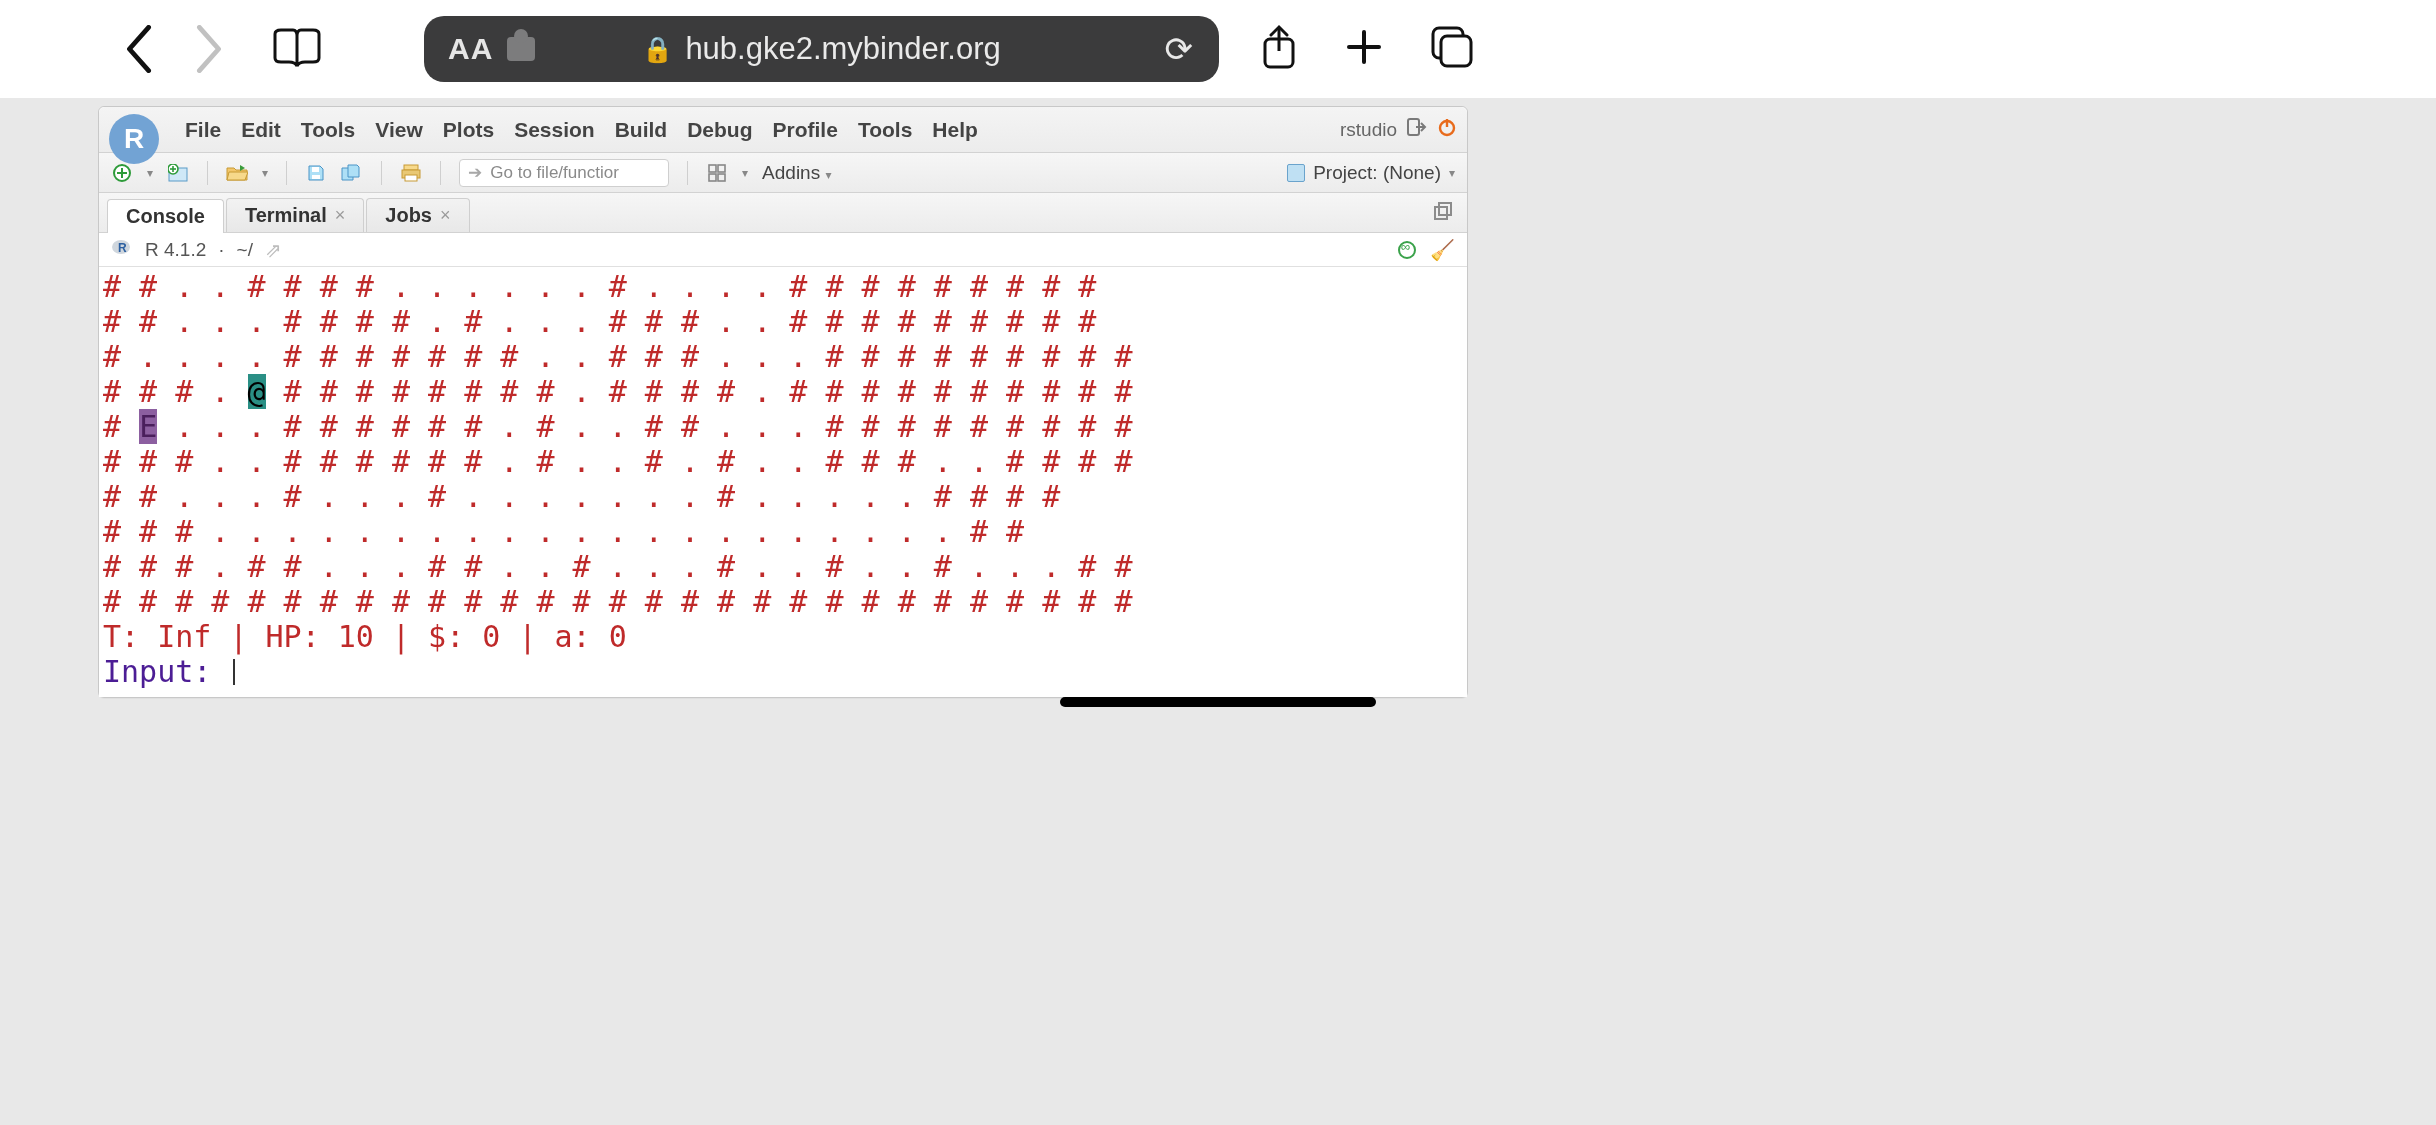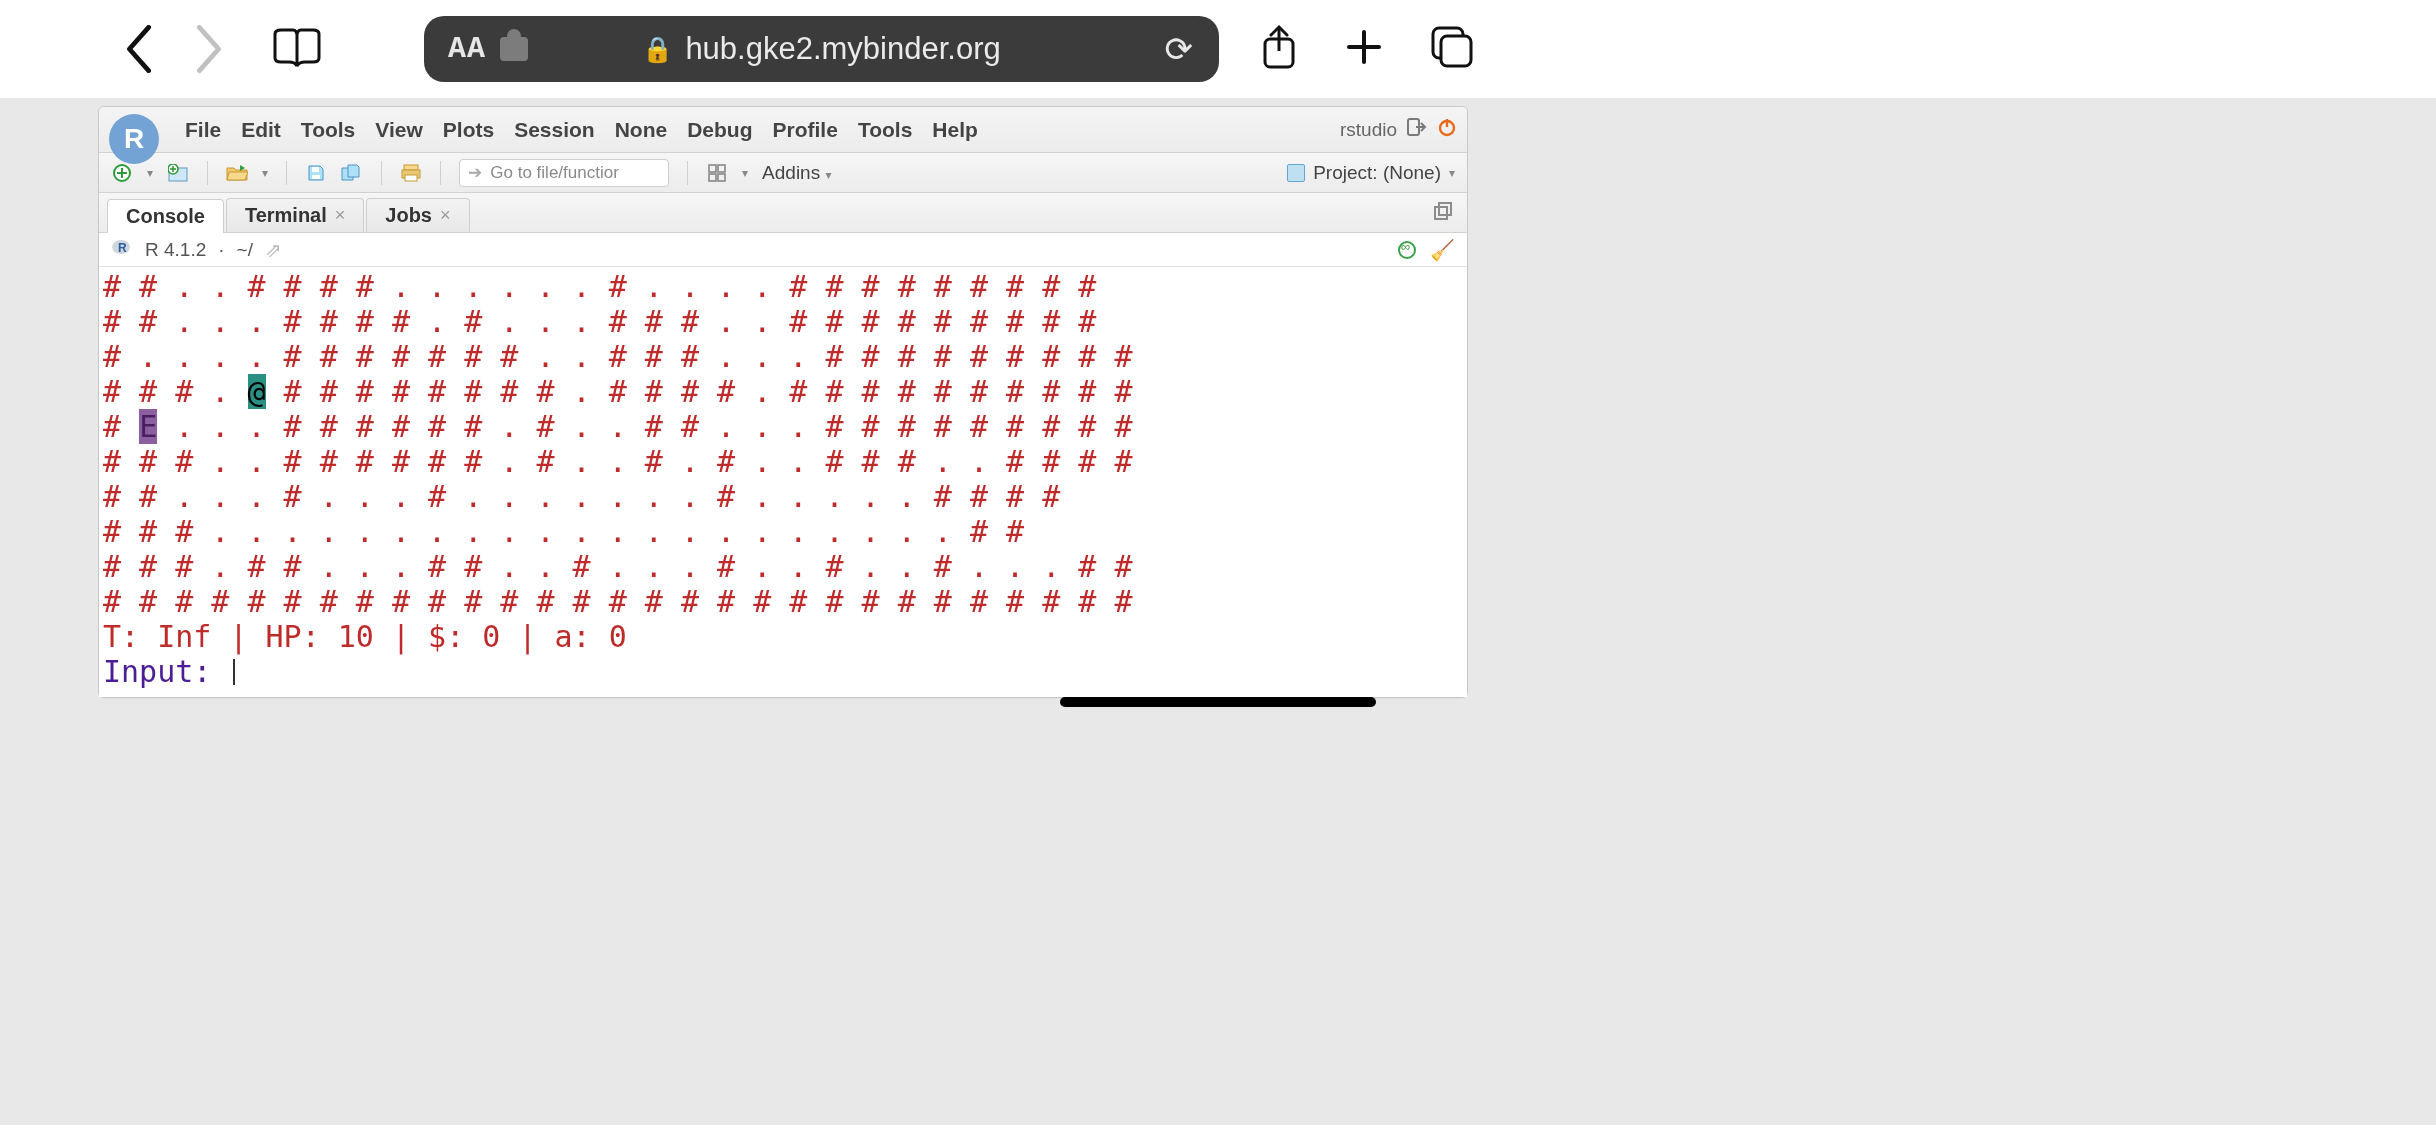--- a/index.html
+++ b/index.html
@@ -2,21 +2,21 @@
 <html><head>
 <meta charset="utf-8">
 <style>
   * { margin: 0; padding: 0; box-sizing: border-box; }
   html, body { width: 2436px; height: 1125px; background: #e8e8e8; font-family: -apple-system, "Helvetica Neue", Arial, sans-serif; overflow: hidden; }
   
   .safari-bar { position: absolute; left: 0; top: 0; width: 2436px; height: 98px; background: #ffffff; display: flex; align-items: center; }
   .nav-btn { width: 70px; height: 70px; display: flex; align-items: center; justify-content: center; color: #111; }
   .nav-btn.disabled { color: #c1c1c1; }
   .urlbar { margin-left: 30px; width: 795px; height: 66px; border-radius: 20px; background: #3b3b3c; color: #fff; display: flex; align-items: center; justify-content: center; position: relative; }
-  .urlbar .left-ctrls { position: absolute; left: 24px; display: flex; align-items: center; gap: 14px; color: #e6e6e6; font-family: Liberation Mono, monospace; }
+  .urlbar .left-ctrls { position: absolute; left: 24px; display: flex; align-items: center; gap: 14px; color: #e6e6e6; }
   .aa { font-weight: 600; font-size: 30px; letter-spacing: 1px; }
   .ext-icon { width: 28px; height: 24px; background: #7c7c7d; border-radius: 4px; position: relative; }
   .ext-icon::after { content: ""; position: absolute; top: -8px; left: 7px; width: 14px; height: 14px; background: #7c7c7d; border-radius: 50%; }
   .urlbar .addr { display: flex; align-items: center; gap: 12px; font-size: 31px; color: #eaeaea; }
   .lock { font-size: 25px; color: #c4c4c4; }
   .reload { position: absolute; right: 26px; font-size: 34px; color: #e8e8e8; }
   .right-tools { margin-left: 40px; display: flex; gap: 44px; align-items: center; }
   .tool { color: #111; }
   
   .rs-frame { position: absolute; left: 98px; top: 106px; width: 1370px; background: #fff; border: 1px solid #c8c8c8; border-radius: 6px; box-shadow: 0 1px 0 rgba(0,0,0,.03); }
@@ -116,21 +116,21 @@
 <div class="rs-frame">
 
   <div class="menubar">
     <div class="r-logo">R</div>
     <span>File</span>
     <span>Edit</span>
     <span>Tools</span>
     <span>View</span>
     <span>Plots</span>
     <span>Session</span>
-    <span>None</span>
+    <span>Build</span>
     <span>Debug</span>
     <span>Profile</span>
     <span>Tools</span>
     <span>Help</span>
     <div class="spacer"></div>
     <div class="rstudio-label">
       <span>rstudio</span>
       <span class="signout">
         <svg width="20" height="18" viewBox="0 0 20 18">
             <rect x="1" y="1" width="11" height="16" rx="2" fill="none" stroke="currentColor" stroke-width="2"></rect>

